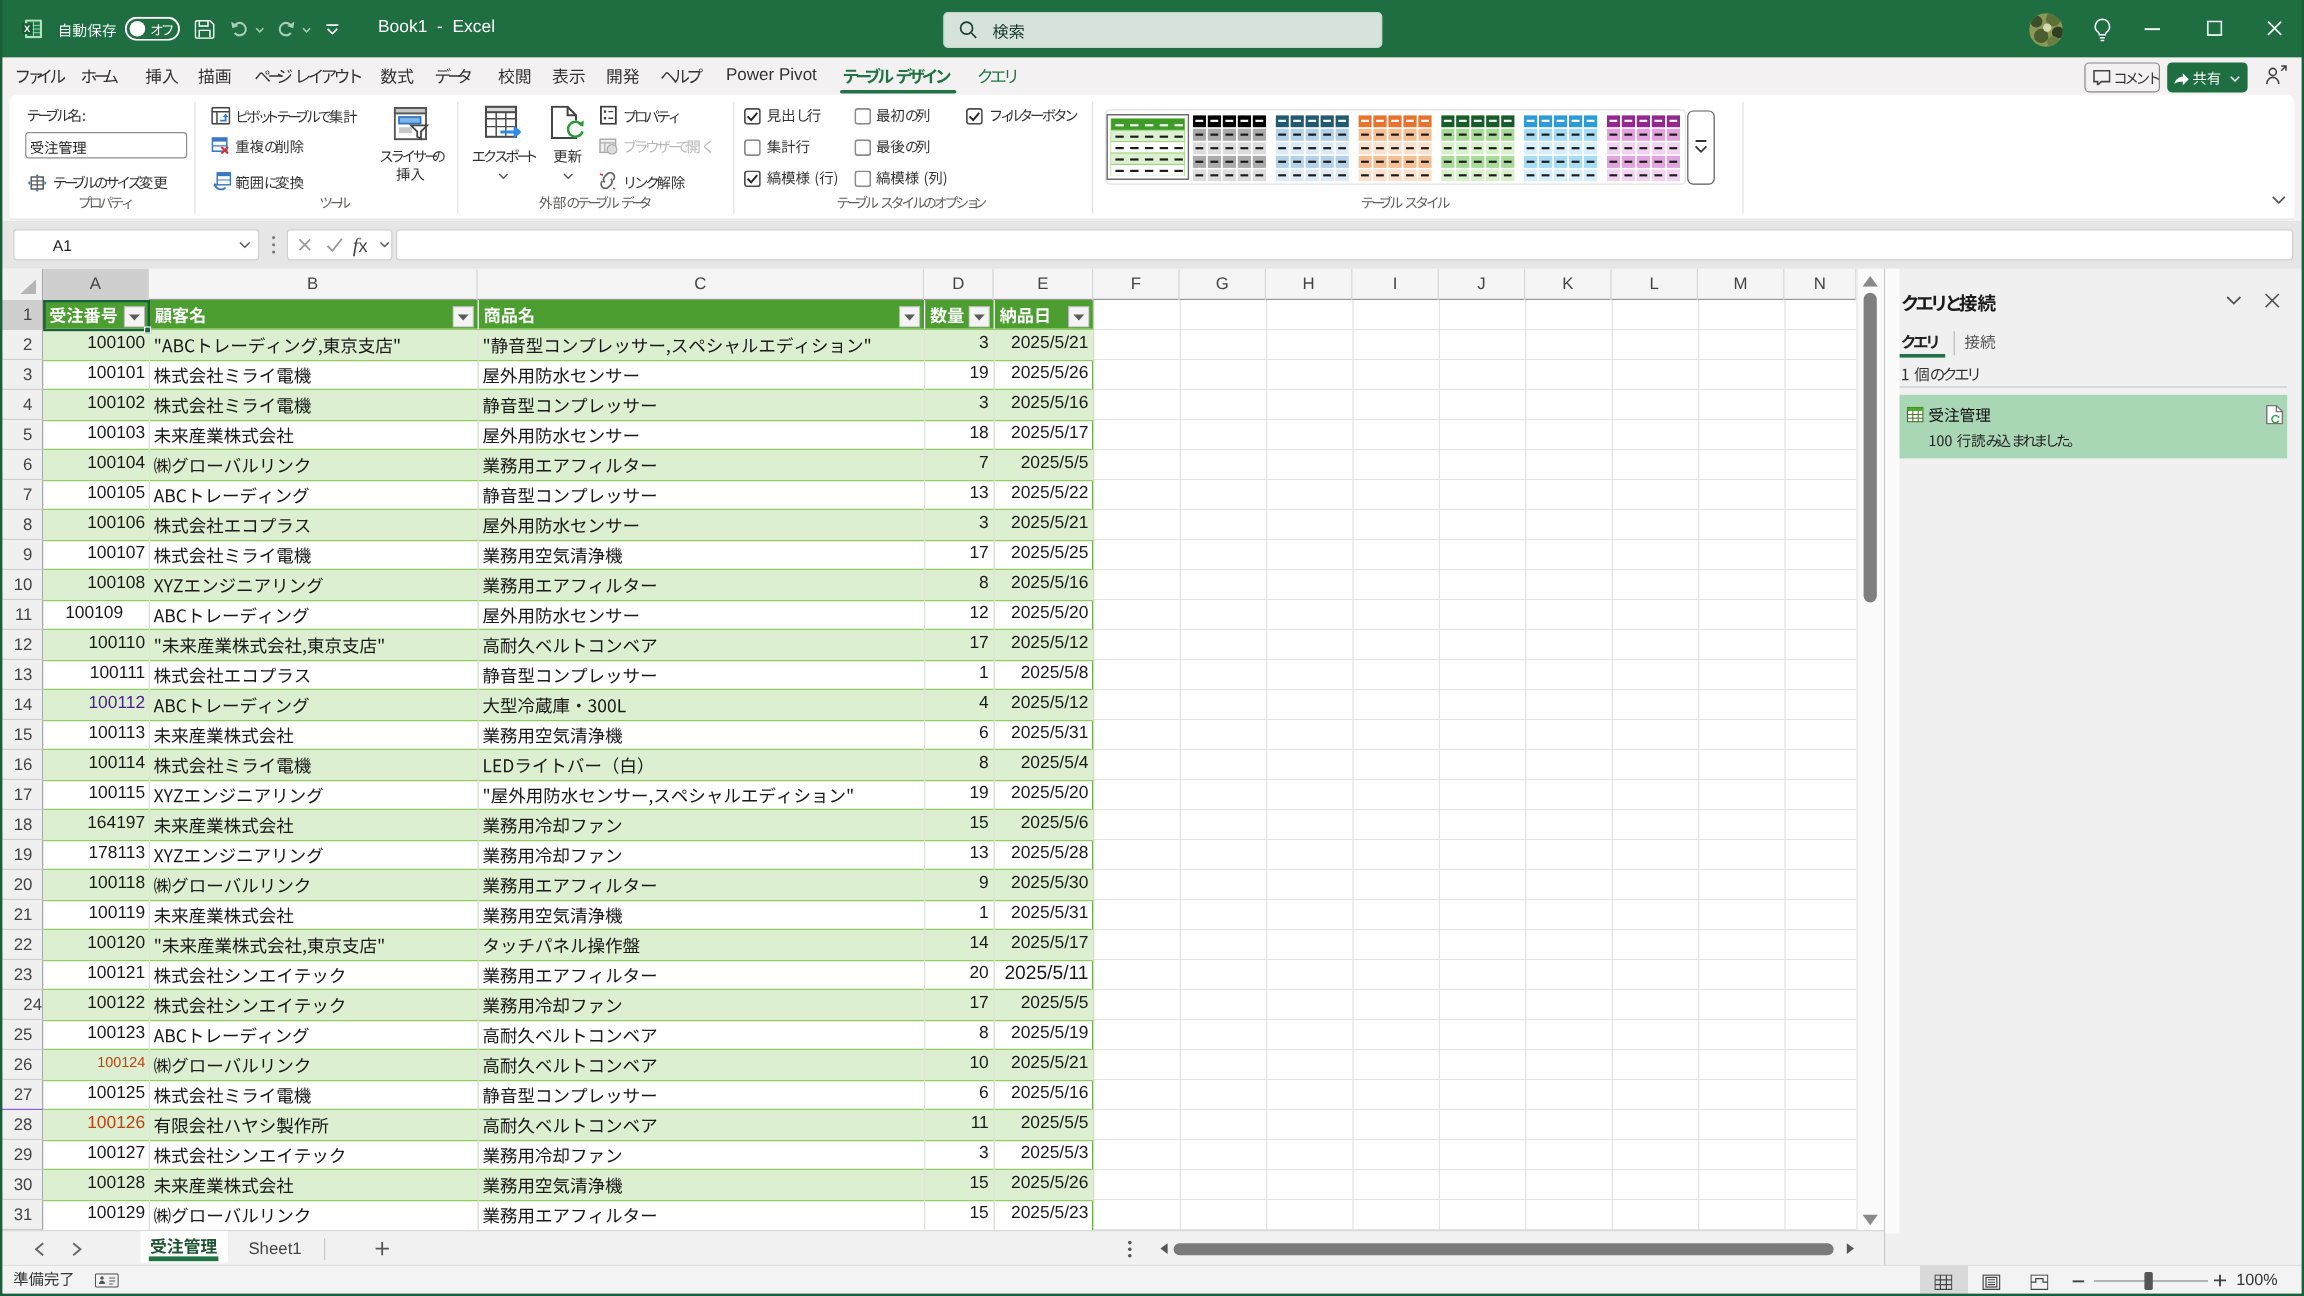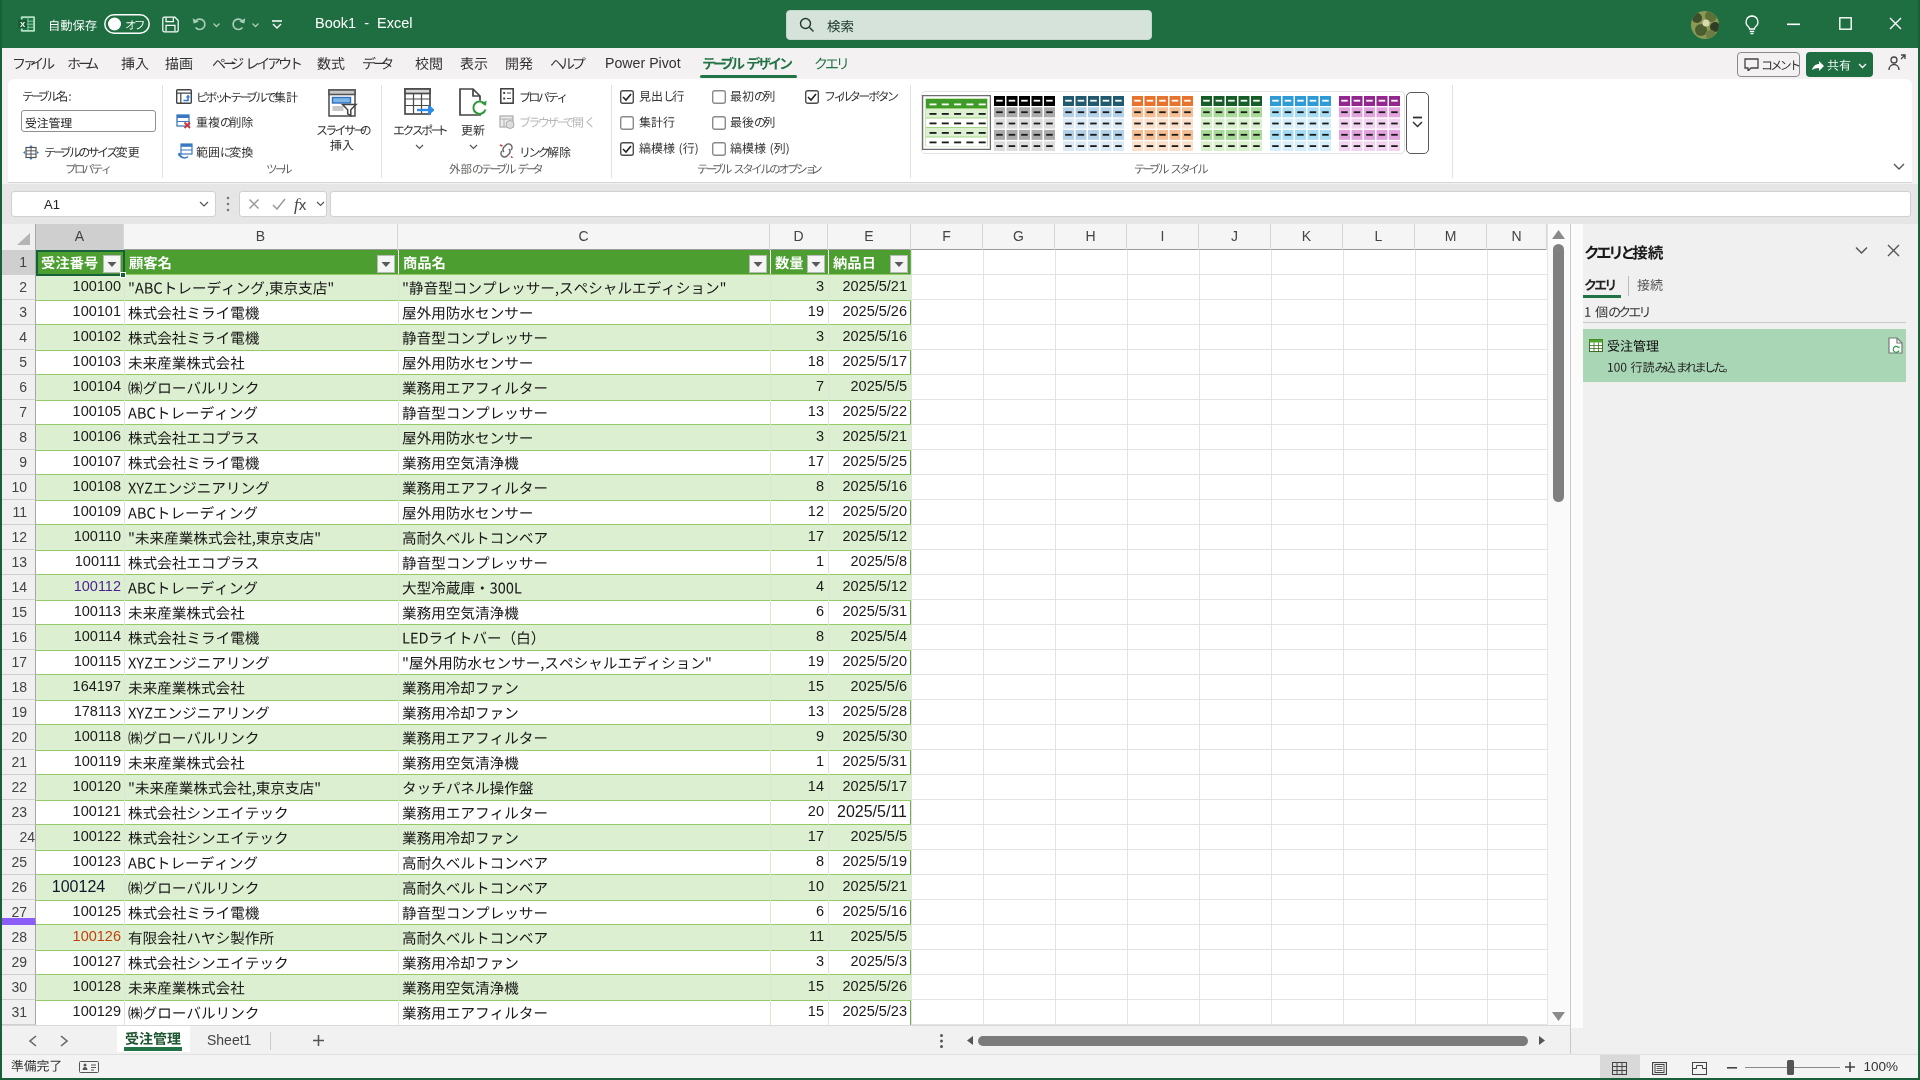--- a/index.html
+++ b/index.html
@@ -989,21 +989,21 @@
 <div class="ab" style="left:0;top:650px;width:36px;height:25px;background:#F0F0F0;border-right:1px solid #a6a6a6;border-bottom:1px solid #cfcfcf;font-size:14px;color:#444;text-align:right;padding-right:8px;line-height:24px">17</div>
 <div class="ab" style="left:0;top:675px;width:36px;height:25px;background:#F0F0F0;border-right:1px solid #a6a6a6;border-bottom:1px solid #cfcfcf;font-size:14px;color:#444;text-align:right;padding-right:8px;line-height:24px">18</div>
 <div class="ab" style="left:0;top:700px;width:36px;height:25px;background:#F0F0F0;border-right:1px solid #a6a6a6;border-bottom:1px solid #cfcfcf;font-size:14px;color:#444;text-align:right;padding-right:8px;line-height:24px">19</div>
 <div class="ab" style="left:0;top:725px;width:36px;height:25px;background:#F0F0F0;border-right:1px solid #a6a6a6;border-bottom:1px solid #cfcfcf;font-size:14px;color:#444;text-align:right;padding-right:8px;line-height:24px">20</div>
 <div class="ab" style="left:0;top:750px;width:36px;height:25px;background:#F0F0F0;border-right:1px solid #a6a6a6;border-bottom:1px solid #cfcfcf;font-size:14px;color:#444;text-align:right;padding-right:8px;line-height:24px">21</div>
 <div class="ab" style="left:0;top:775px;width:36px;height:25px;background:#F0F0F0;border-right:1px solid #a6a6a6;border-bottom:1px solid #cfcfcf;font-size:14px;color:#444;text-align:right;padding-right:8px;line-height:24px">22</div>
 <div class="ab" style="left:0;top:800px;width:36px;height:25px;background:#F0F0F0;border-right:1px solid #a6a6a6;border-bottom:1px solid #cfcfcf;font-size:14px;color:#444;text-align:right;padding-right:8px;line-height:24px">23</div>
 <div class="ab" style="left:0;top:825px;width:36px;height:25px;background:#F0F0F0;border-right:1px solid #a6a6a6;border-bottom:1px solid #cfcfcf;font-size:14px;color:#444;text-align:right;padding-right:0;line-height:24px">24</div>
 <div class="ab" style="left:0;top:850px;width:36px;height:25px;background:#F0F0F0;border-right:1px solid #a6a6a6;border-bottom:1px solid #cfcfcf;font-size:14px;color:#444;text-align:right;padding-right:8px;line-height:24px">25</div>
 <div class="ab" style="left:0;top:875px;width:36px;height:25px;background:#F0F0F0;border-right:1px solid #a6a6a6;border-bottom:1px solid #cfcfcf;font-size:14px;color:#444;text-align:right;padding-right:8px;line-height:24px">26</div>
-<div class="ab" style="left:0;top:900px;width:36px;height:25px;background:#F0F0F0;border-right:1px solid #a6a6a6;border-bottom:7px solid #8b5cf6;font-size:14px;color:#444;text-align:right;padding-right:8px;line-height:24px">27</div>
+<div class="ab" style="left:0;top:900px;width:36px;height:25px;background:#F0F0F0;border-right:1px solid #a6a6a6;border-bottom:1px solid #8b5cf6;font-size:14px;color:#444;text-align:right;padding-right:8px;line-height:24px">27</div>
 <div class="ab" style="left:0;top:925px;width:36px;height:25px;background:#F0F0F0;border-right:1px solid #a6a6a6;border-bottom:1px solid #cfcfcf;font-size:14px;color:#444;text-align:right;padding-right:8px;line-height:24px">28</div>
 <div class="ab" style="left:0;top:950px;width:36px;height:25px;background:#F0F0F0;border-right:1px solid #a6a6a6;border-bottom:1px solid #cfcfcf;font-size:14px;color:#444;text-align:right;padding-right:8px;line-height:24px">29</div>
 <div class="ab" style="left:0;top:975px;width:36px;height:25px;background:#F0F0F0;border-right:1px solid #a6a6a6;border-bottom:1px solid #cfcfcf;font-size:14px;color:#444;text-align:right;padding-right:8px;line-height:24px">30</div>
 <div class="ab" style="left:0;top:1000px;width:36px;height:25px;background:#F0F0F0;border-right:1px solid #a6a6a6;border-bottom:1px solid #cfcfcf;font-size:14px;color:#444;text-align:right;padding-right:8px;line-height:24px">31</div>
 <div class="ab" style="left:911px;top:250px;width:636px;height:775px;background:repeating-linear-gradient(to bottom,transparent 0 24px,#e3e3e3 24px 25px)"></div>
 <div class="ab" style="left:911px;top:250px;width:1px;height:775px;background:#e3e3e3"></div>
 <div class="ab" style="left:983px;top:250px;width:1px;height:775px;background:#e3e3e3"></div>
 <div class="ab" style="left:1055px;top:250px;width:1px;height:775px;background:#e3e3e3"></div>
 <div class="ab" style="left:1127px;top:250px;width:1px;height:775px;background:#e3e3e3"></div>
 <div class="ab" style="left:1199px;top:250px;width:1px;height:775px;background:#e3e3e3"></div>
@@ -1379,21 +1379,21 @@
       <use href="#g21" x="4000"></use>
       <use href="#g5" x="5000"></use>
       <use href="#g55" x="6000"></use>
       <use href="#g10" x="7000"></use>
       <use href="#g27" x="8000"></use>
       <use href="#g12" x="9000"></use>
     </g>
   </svg>
 <div class="ab" style="left:740px;top:478px;width:84px;height:20px;font-size:14.5px;color:#1a1a1a;text-align:right">8</div>
 <div class="ab" style="left:810px;top:478px;width:97px;height:20px;font-size:14.5px;color:#1a1a1a;text-align:right">2025/5/16</div>
-<div class="ab" style="left:36px;top:503px;width:85px;height:20px;font-size:14.5px;color:#1a1a1a;text-align:right">100109</div>
+<div class="ab" style="left:36px;top:503px;width:85px;height:20px;font-size:14.5px;color:#1a1a1a;text-align:center">100109</div>
 <svg class="jt" style="left:128.0px;top:502.5px" width="130.0" height="18.7">
     <g fill="#1a1a1a" transform="translate(0,15.5) scale(0.01460,-0.01460)">
       <use href="#g121" x="0"></use>
       <use href="#g122" x="608"></use>
       <use href="#g123" x="1265"></use>
       <use href="#g23" x="1903"></use>
       <use href="#g20" x="2903"></use>
       <use href="#g12" x="3903"></use>
       <use href="#g26" x="4903"></use>
       <use href="#g55" x="5903"></use>
@@ -1851,21 +1851,21 @@
       <use href="#g10" x="4000"></use>
       <use href="#g23" x="5000"></use>
       <use href="#g47" x="6000"></use>
       <use href="#g49" x="7000"></use>
       <use href="#g163" x="8000"></use>
       <use href="#g21" x="9000"></use>
     </g>
   </svg>
 <div class="ab" style="left:740px;top:853px;width:84px;height:20px;font-size:14.5px;color:#1a1a1a;text-align:right">8</div>
 <div class="ab" style="left:810px;top:853px;width:97px;height:20px;font-size:14.5px;color:#1a1a1a;text-align:right">2025/5/19</div>
-<div class="ab" style="left:36px;top:878px;width:85px;height:20px;font-size:16px;color:#0f172a;text-align:center">100124</div>
+<div class="ab" style="left:36px;top:878px;width:85px;height:20px;font-size:12px;color:#c2410c;text-align:right">100124</div>
 <svg class="jt" style="left:128.0px;top:877.5px" width="131.4" height="18.7">
     <g fill="#1a1a1a" transform="translate(0,15.5) scale(0.01460,-0.01460)">
       <use href="#g149" x="0"></use>
       <use href="#g124" x="1000"></use>
       <use href="#g52" x="2000"></use>
       <use href="#g12" x="3000"></use>
       <use href="#g150" x="4000"></use>
       <use href="#g10" x="5000"></use>
       <use href="#g46" x="6000"></use>
       <use href="#g49" x="7000"></use>

